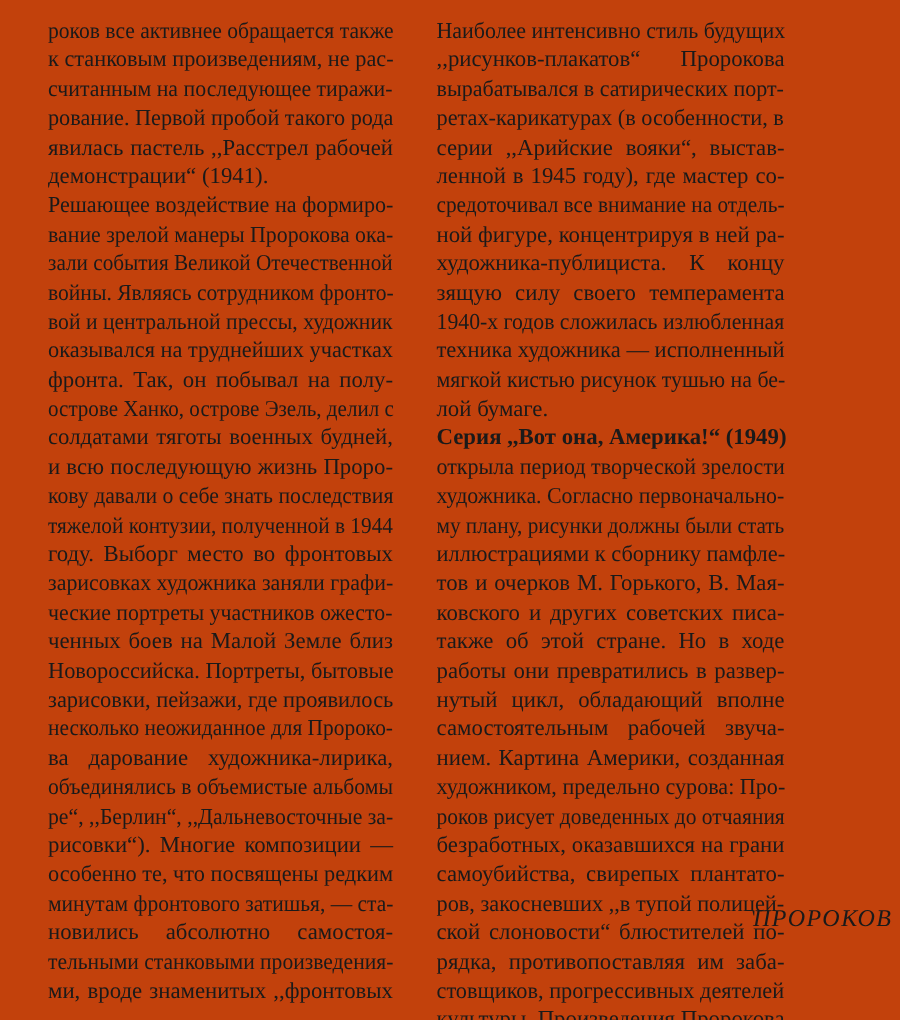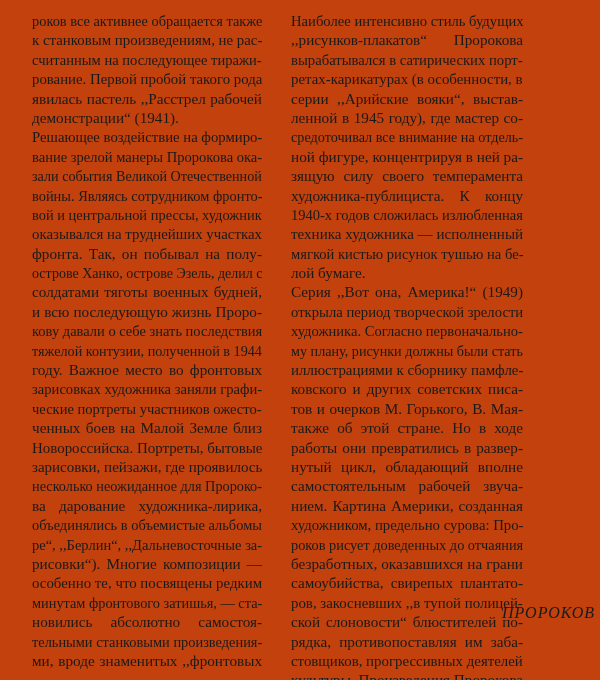--- a/index.html
+++ b/index.html
@@ -51,21 +51,21 @@
       <span class="line" style="display: block; width: 247px; transform-origin: left top; transform: scaleX(0.931); text-align-last: left;">зали события Великой Отечественной</span>
       <span class="line" style="display: block; width: 243px; transform-origin: left top; transform: scaleX(0.947); text-align-last: left;">войны. Являясь сотрудником фронто-</span>
       <span class="line" style="display: block; width: 242px; transform-origin: left top; transform: scaleX(0.95); text-align-last: left;">вой и центральной прессы, художник</span>
       <span class="line" style="display: block; width: 235px; transform-origin: left top; transform: scaleX(0.979); text-align-last: left;">оказывался на труднейших участках</span>
       <span class="line" style="display: block; width: auto;">фронта. Так, он побывал на полу-</span>
       <span class="line" style="display: block; width: 249px; transform-origin: left top; transform: scaleX(0.924); text-align-last: left;">острове Ханко, острове Эзель, делил с</span>
       <span class="line" style="display: block; width: auto;">солдатами тяготы военных будней,</span>
       <span class="line" style="display: block; width: auto;">и всю последующую жизнь Проро-</span>
       <span class="line" style="display: block; width: 241px; transform-origin: left top; transform: scaleX(0.954); text-align-last: left;">кову давали о себе знать последствия</span>
       <span class="line" style="display: block; width: 246px; transform-origin: left top; transform: scaleX(0.935); text-align-last: left;">тяжелой контузии, полученной в 1944</span>
-      <span class="line" style="display: block; width: auto;">году. Важное место во фронтовых</span>
+      <span class="line" style="display: block; width: auto;">году. Выборг место во фронтовых</span>
       <span class="line" style="display: block; width: 239px; transform-origin: left top; transform: scaleX(0.962); text-align-last: left;">зарисовках художника заняли графи-</span>
       <span class="line" style="display: block; width: 240px; transform-origin: left top; transform: scaleX(0.958); text-align-last: left;">ческие портреты участников ожесто-</span>
       <span class="line" style="display: block; width: auto;">ченных боев на Малой Земле близ</span>
       <span class="line" style="display: block; width: 234px; transform-origin: left top; transform: scaleX(0.983); text-align-last: left;">Новороссийска. Портреты, бытовые</span>
       <span class="line" style="display: block; width: 233px; transform-origin: left top; transform: scaleX(0.987); text-align-last: left;">зарисовки, пейзажи, где проявилось</span>
       <span class="line" style="display: block; width: 245px; transform-origin: left top; transform: scaleX(0.939); text-align-last: left;">несколько неожиданное для Пророко-</span>
       <span class="line" style="display: block; width: auto;">ва дарование художника-лирика,</span>
       <span class="line" style="display: block; width: 242px; transform-origin: left top; transform: scaleX(0.95); text-align-last: left;">объединялись в объемистые альбомы</span>
       <span class="line" style="display: block; width: 241px; transform-origin: left top; transform: scaleX(0.954); text-align-last: left;">ре“, ,,Берлин“, ,,Дальневосточные за-</span>
       <span class="line" style="display: block; width: auto;">рисовки“). Многие композиции —</span>
@@ -77,33 +77,33 @@
     </div>
   <div class="col right" id="col-right">
       <span class="line" style="display: block; width: 241px; transform-origin: left top; transform: scaleX(0.963); text-align-last: left;">Наиболее интенсивно стиль будущих</span>
       <span class="line" style="display: block; width: auto;">,,рисунков-плакатов“ Пророкова</span>
       <span class="line" style="display: block; width: 240px; transform-origin: left top; transform: scaleX(0.967); text-align-last: left;">вырабатывался в сатирических порт-</span>
       <span class="line" style="display: block; width: 237px; transform-origin: left top; transform: scaleX(0.979); text-align-last: left;">ретах-карикатурах (в особенности, в</span>
       <span class="line" style="display: block; width: auto;">серии ,,Арийские вояки“, выстав-</span>
       <span class="line" style="display: block; width: auto;">ленной в 1945 году), где мастер со-</span>
       <span class="line" style="display: block; width: 248px; transform-origin: left top; transform: scaleX(0.935); text-align-last: left;">средоточивал все внимание на отдель-</span>
       <span class="line" style="display: block; width: auto;">ной фигуре, концентрируя в ней ра-</span>
+      <span class="line" style="display: block; width: auto;">художника-публициста. К концу</span>
       <span class="line" style="display: block; width: auto;">зящую силу своего темперамента</span>
-      <span class="line" style="display: block; width: auto;">художника-публициста. К концу</span>
       <span class="line" style="display: block; width: 243px; transform-origin: left top; transform: scaleX(0.955); text-align-last: left;">1940-х годов сложилась излюбленная</span>
       <span class="line" style="display: block; width: 234px; transform-origin: left top; transform: scaleX(0.991); text-align-last: left;">техника художника — исполненный</span>
       <span class="line" style="display: block; width: 242px; transform-origin: left top; transform: scaleX(0.959); text-align-last: left;">мягкой кистью рисунок тушью на бе-</span>
       <span class="line last" style="display: block; width: auto; font-family: Liberation Serif, serif;">лой бумаге.</span>
-      <span class="line" style="display: block; width: auto;">Серия ,,Вот она, Америка!“ (1949)</span>
+      <span class="line" style="display: block; width: auto; font-weight: bold;">Серия ,,Вот она, Америка!“ (1949)</span>
       <span class="line" style="display: block; width: 240px; transform-origin: left top; transform: scaleX(0.967); text-align-last: left;">открыла период творческой зрелости</span>
       <span class="line" style="display: block; width: 242px; transform-origin: left top; transform: scaleX(0.959); text-align-last: left;">художника. Согласно первоначально-</span>
       <span class="line" style="display: block; width: 249px; transform-origin: left top; transform: scaleX(0.932); text-align-last: left;">му плану, рисунки должны были стать</span>
       <span class="line" style="display: block; width: 236px; transform-origin: left top; transform: scaleX(0.983); text-align-last: left;">иллюстрациями к сборнику памфле-</span>
+      <span class="line" style="display: block; width: auto;">тов и очерков М. Горького, В. Мая-</span>
       <span class="line" style="display: block; width: auto;">ковского и других советских писа-</span>
-      <span class="line" style="display: block; width: auto;">тов и очерков М. Горького, В. Мая-</span>
       <span class="line" style="display: block; width: auto;">также об этой стране. Но в ходе</span>
       <span class="line" style="display: block; width: auto;">работы они превратились в развер-</span>
       <span class="line" style="display: block; width: auto;">нутый цикл, обладающий вполне</span>
       <span class="line" style="display: block; width: auto;">самостоятельным рабочей звуча-</span>
       <span class="line" style="display: block; width: auto;">нием. Картина Америки, созданная</span>
       <span class="line" style="display: block; width: 239px; transform-origin: left top; transform: scaleX(0.971); text-align-last: left;">художником, предельно сурова: Про-</span>
       <span class="line" style="display: block; width: 246px; transform-origin: left top; transform: scaleX(0.943); text-align-last: left;">роков рисует доведенных до отчаяния</span>
       <span class="line" style="display: block; width: auto;">безработных, оказавшихся на грани</span>
       <span class="line" style="display: block; width: auto;">самоубийства, свирепых плантато-</span>
       <span class="line" style="display: block; width: 237px; transform-origin: left top; transform: scaleX(0.979); text-align-last: left;">ров, закосневших ,,в тупой полицей-</span>

